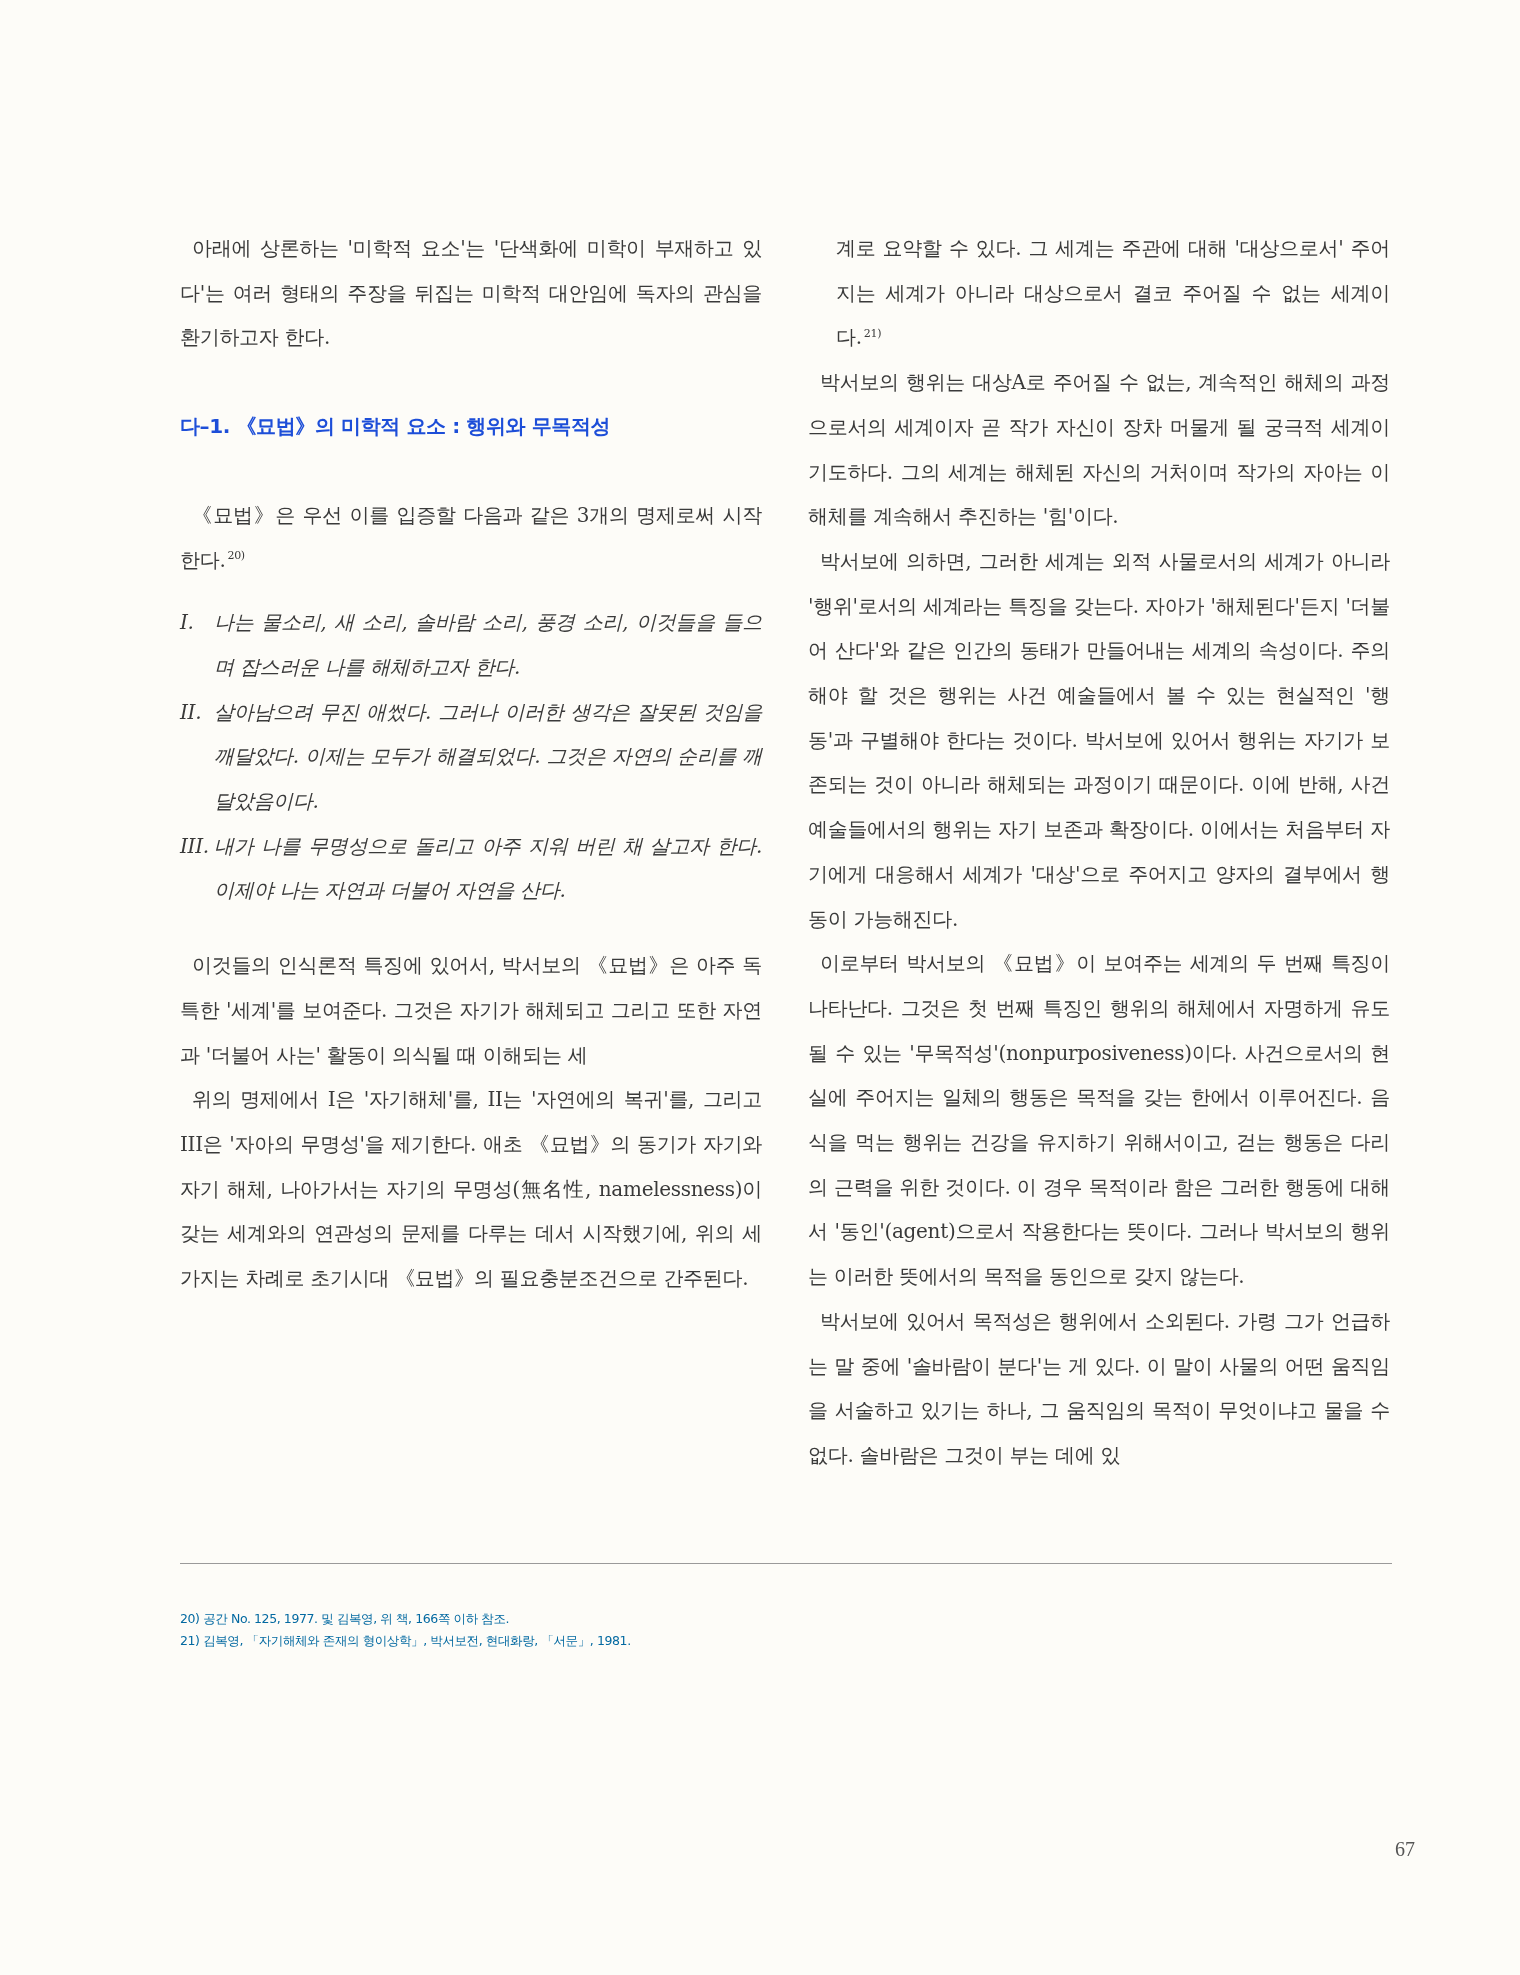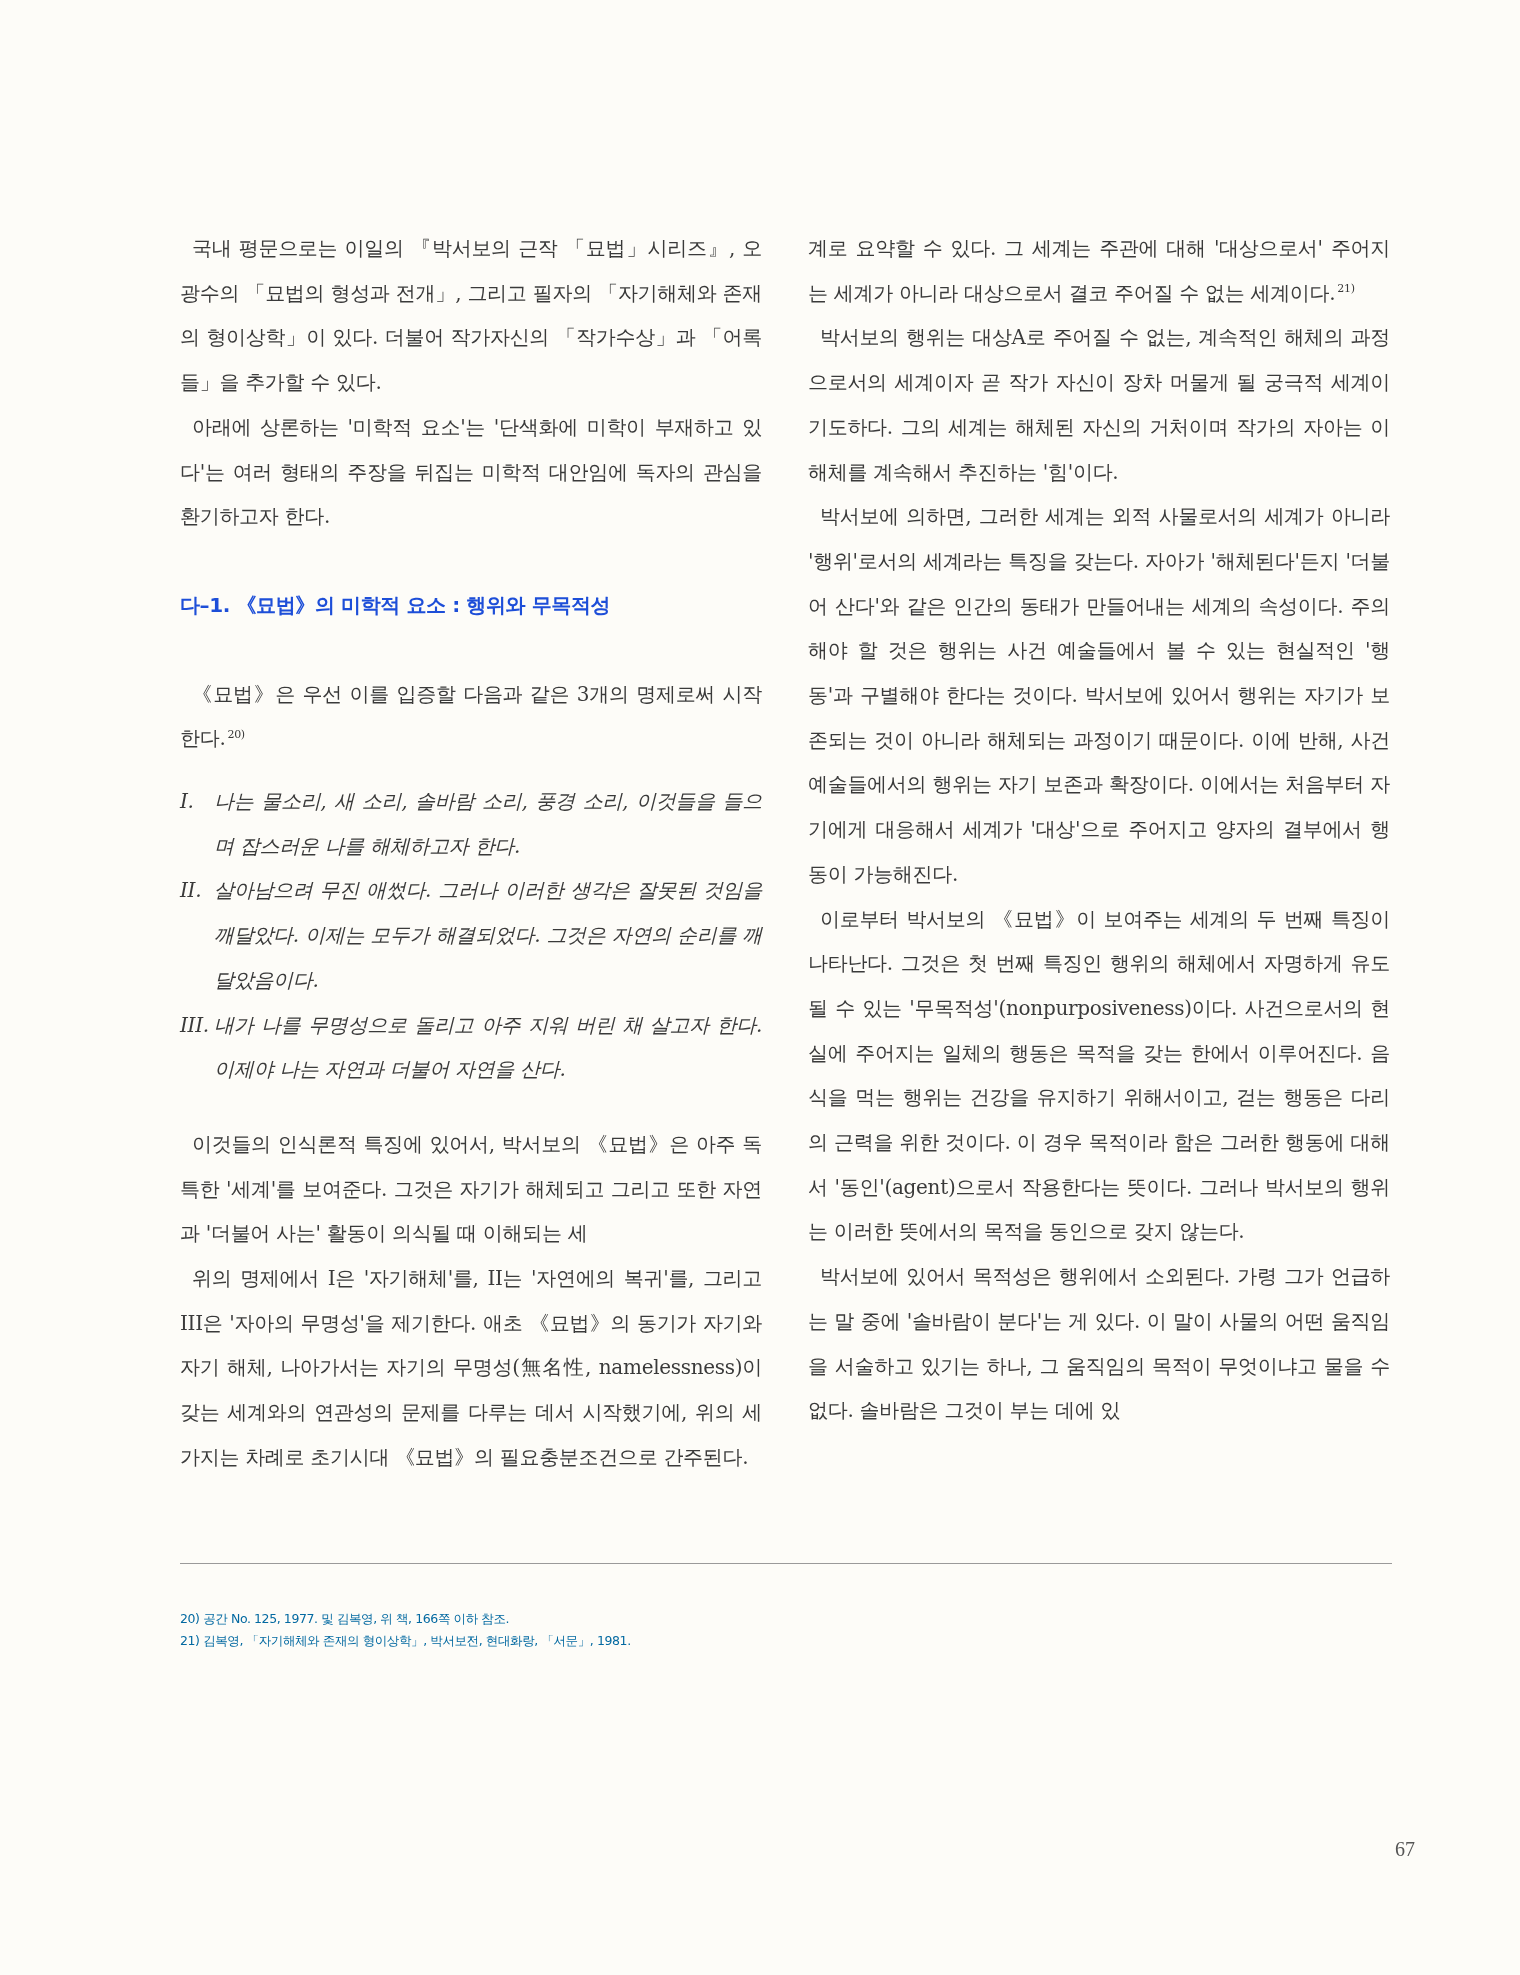--- a/index.html
+++ b/index.html
@@ -16,21 +16,21 @@
       top: 226px;
       width: 582px;
       font-size: 20px;
       line-height: 44.7px;
       text-align: justify;
       letter-spacing: -0.3px;
     }
     .col-left { left: 180px; }
     .col-right { left: 808px; }
     .p { margin: 0; text-indent: 12px; }
-    .p.noindent { text-indent: 0; }
+    .p.noindent { text-indent: 0; margin-left: 28px; }
     .heading {
       font-family: "DejaVu Sans", "Liberation Sans", sans-serif;
       font-weight: bold;
       font-size: 20px;
       color: #1d4ed8;
       margin: 44px 0 44px 0;
       text-indent: 0;
       letter-spacing: -0.4px;
     }
     .sup { font-size: 11px; vertical-align: super; line-height: 0; margin-left: 2px; }
@@ -62,21 +62,20 @@
       left: 1395px; top: 1838px;
       font-family: "Liberation Serif", "DejaVu Serif", serif;
       font-size: 20px;
       color: #555;
     }
   </style>
 </head>
 <body>
 
 <div class="col col-left">
-  <p class="p">국내 평문으로는 이일의 『박서보의 근작 「묘법」시리즈』, 오광수의 「묘법의 형성과 전개」, 그리고 필자의 「자기해체와 존재의 형이상학」이 있다. 더불어 작가자신의 「작가수상」과 「어록들」을 추가할 수 있다.</p>
   <p class="p">아래에 상론하는 '미학적 요소'는 '단색화에 미학이 부재하고 있다'는 여러 형태의 주장을 뒤집는 미학적 대안임에 독자의 관심을 환기하고자 한다.</p>
   <p class="heading">다–1. 《묘법》의 미학적 요소 : 행위와 무목적성</p>
   <p class="p"><span>《묘법》은 우선 이를 입증할 다음과 같은 3개의 명제로써 시작한다.</span><span class="sup">20)</span></p>
   <div class="prop-list">
     <div class="prop">
       <span class="prop-num">I.</span>
       <span class="prop-text">나는 물소리, 새 소리, 솔바람 소리, 풍경 소리, 이것들을 들으며 잡스러운 나를 해체하고자 한다.</span>
     </div>
     <div class="prop">
       <span class="prop-num">II.</span>

